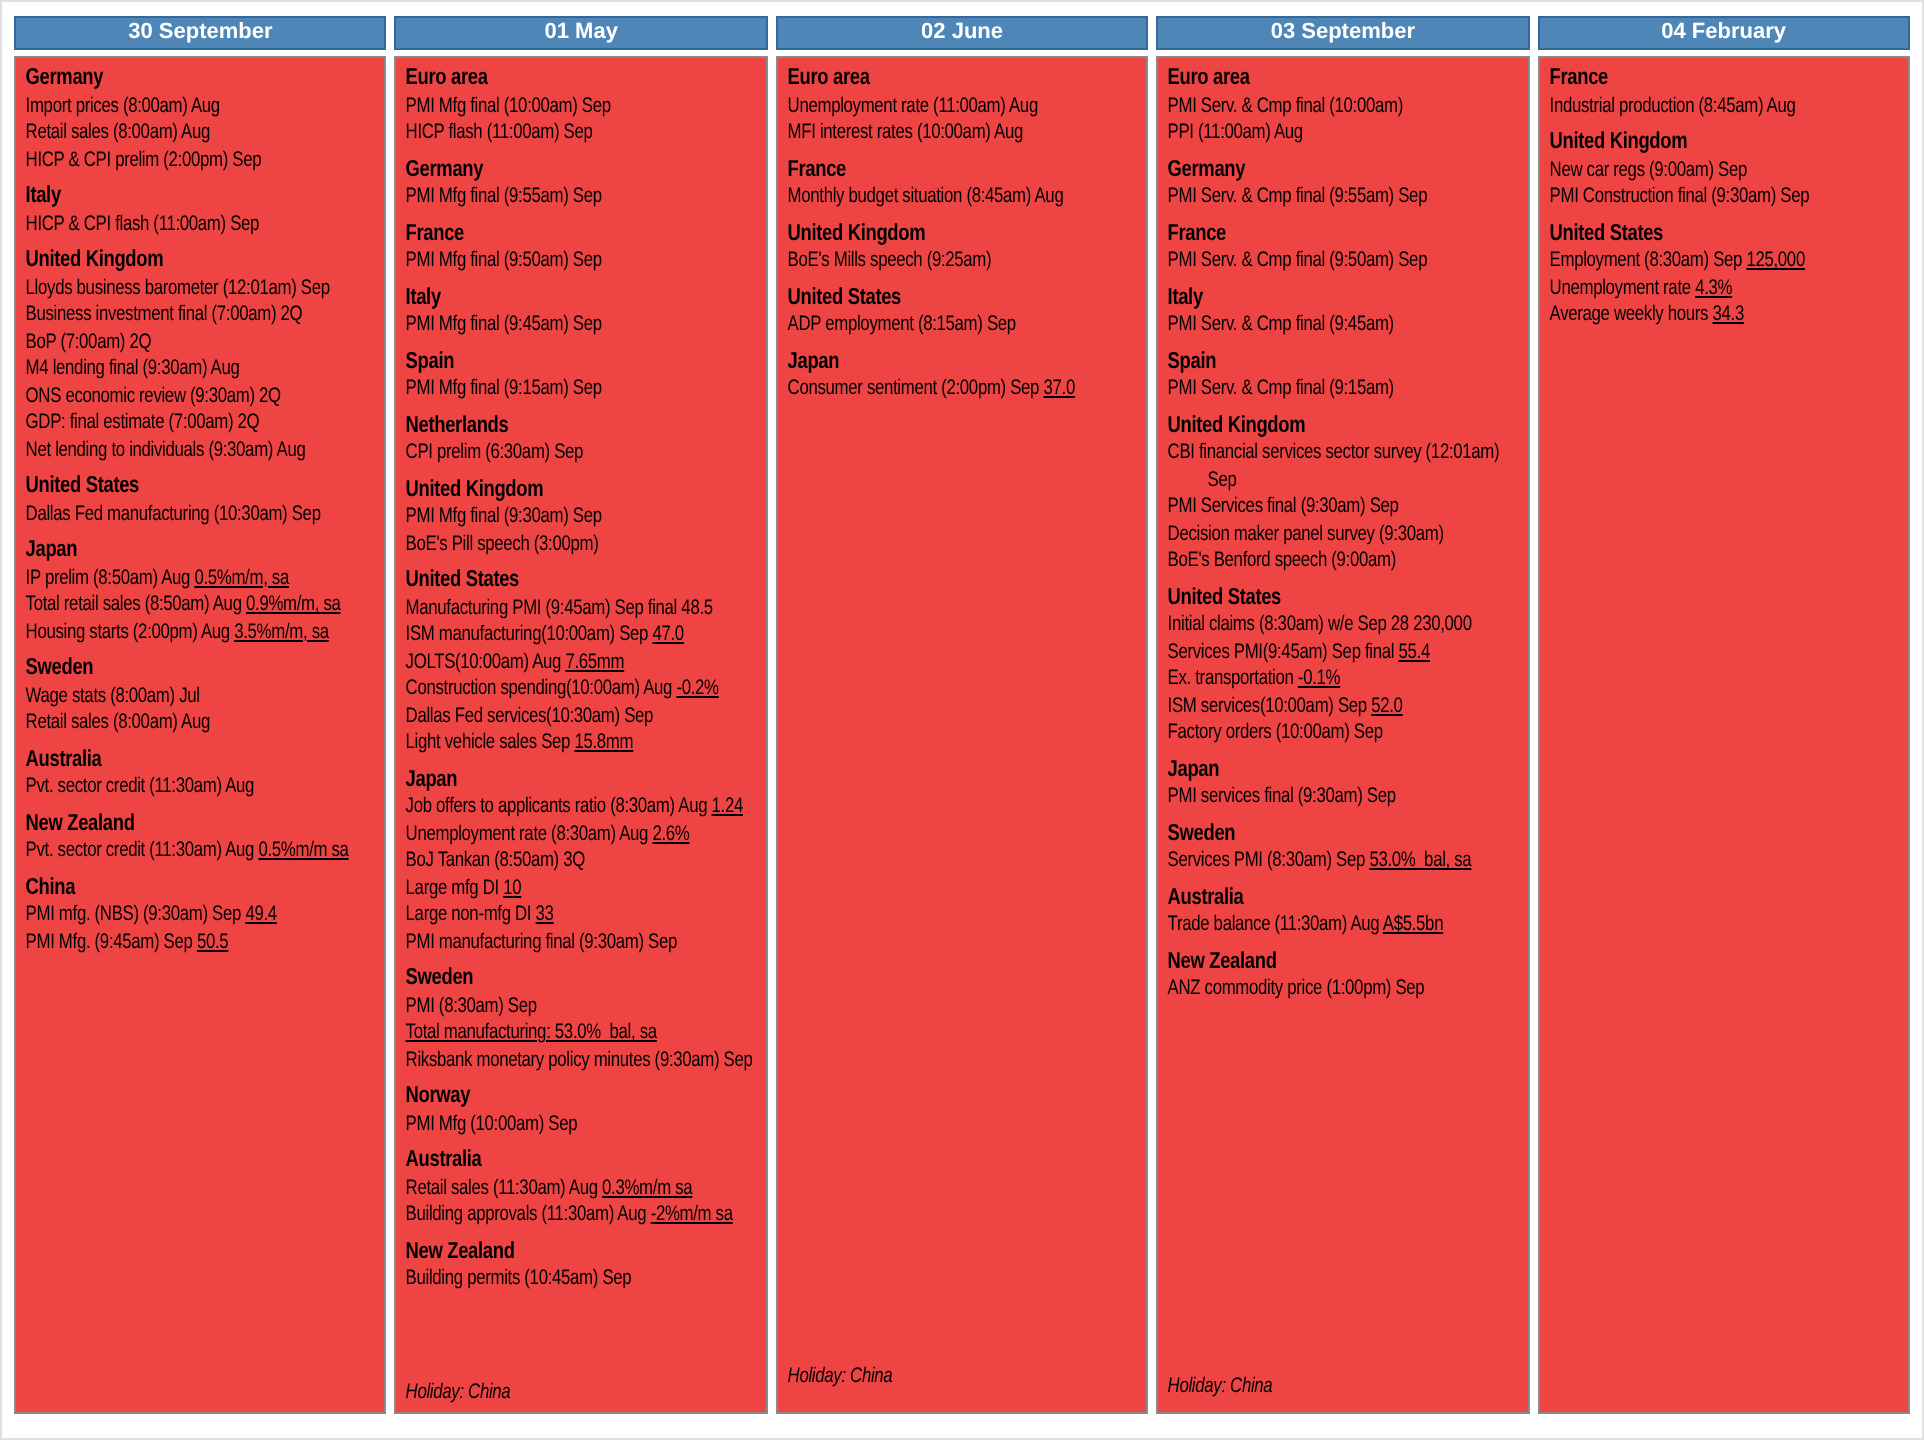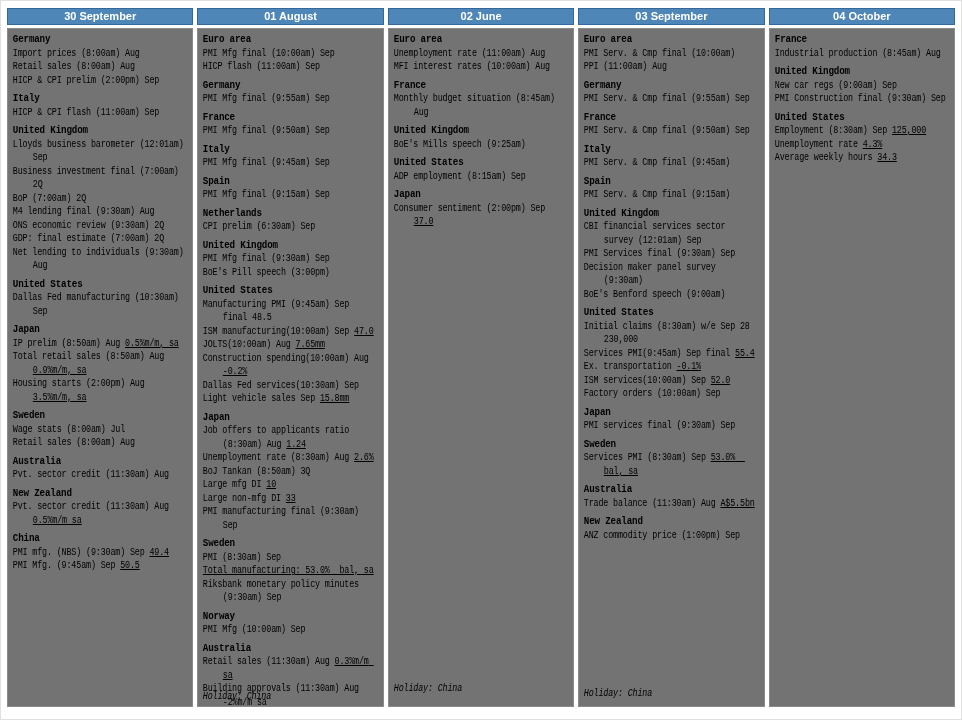--- a/index.html
+++ b/index.html
@@ -29,24 +29,23 @@
     height: 17px; box-sizing: border-box;
     background: var(--header-bg, #4f86b8);
     border: 1px solid var(--header-border, #34689a);
     color: #fff; font-weight: bold; font-size: 11px; line-height: 15px;
     text-align: center;
     flex: 0 0 auto;
   }
   .col-body {
     flex: 1 1 auto;
     border: 1px solid var(--cell-border, #8a8a8a);
-    background: #737373;
+    background: #ef4444;
     position: relative;
     overflow: hidden;
-    font-family: Liberation Mono, monospace;
   }
   .col-body-inner {
     position: relative;
     width: 125%; height: 100%;
     box-sizing: border-box;
     padding: 3px 6px 2px 6px;
     transform: scaleX(0.8);
     transform-origin: 0 0;
     letter-spacing: -0.2px;
   }
@@ -121,21 +120,21 @@
           </div>
           <div class="section">
             <div class="country">China</div>
             <div class="event">PMI mfg. (NBS) (9:30am) Sep <span class="u">49.4</span></div>
             <div class="event">PMI Mfg. (9:45am) Sep <span class="u">50.5</span></div>
           </div>
         </div>
       </div>
     </div>
     <div class="col">
-      <div class="col-header">01 August</div>
+      <div class="col-header">01 May</div>
       <div class="col-body">
         <div class="col-body-inner">
           <div class="section">
             <div class="country">Euro area</div>
             <div class="event">PMI Mfg final (10:00am) Sep</div>
             <div class="event">HICP flash (11:00am) Sep</div>
           </div>
           <div class="section">
             <div class="country">Germany</div>
             <div class="event">PMI Mfg final (9:55am) Sep</div>
@@ -285,21 +284,21 @@
           </div>
           <div class="section">
             <div class="country">New Zealand</div>
             <div class="event">ANZ commodity price (1:00pm) Sep</div>
           </div>
           <div class="holiday holiday-c3">Holiday: China</div>
         </div>
       </div>
     </div>
     <div class="col">
-      <div class="col-header">04 October</div>
+      <div class="col-header">04 February</div>
       <div class="col-body">
         <div class="col-body-inner">
           <div class="section">
             <div class="country">France</div>
             <div class="event">Industrial production (8:45am) Aug</div>
           </div>
           <div class="section">
             <div class="country">United Kingdom</div>
             <div class="event">New car regs (9:00am) Sep</div>
             <div class="event">PMI Construction final (9:30am) Sep</div>

